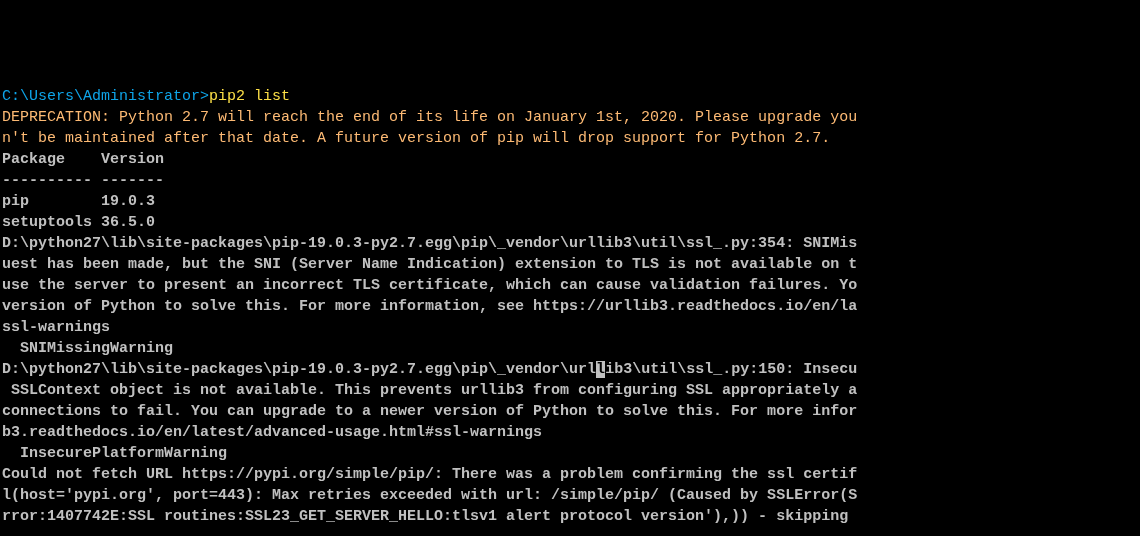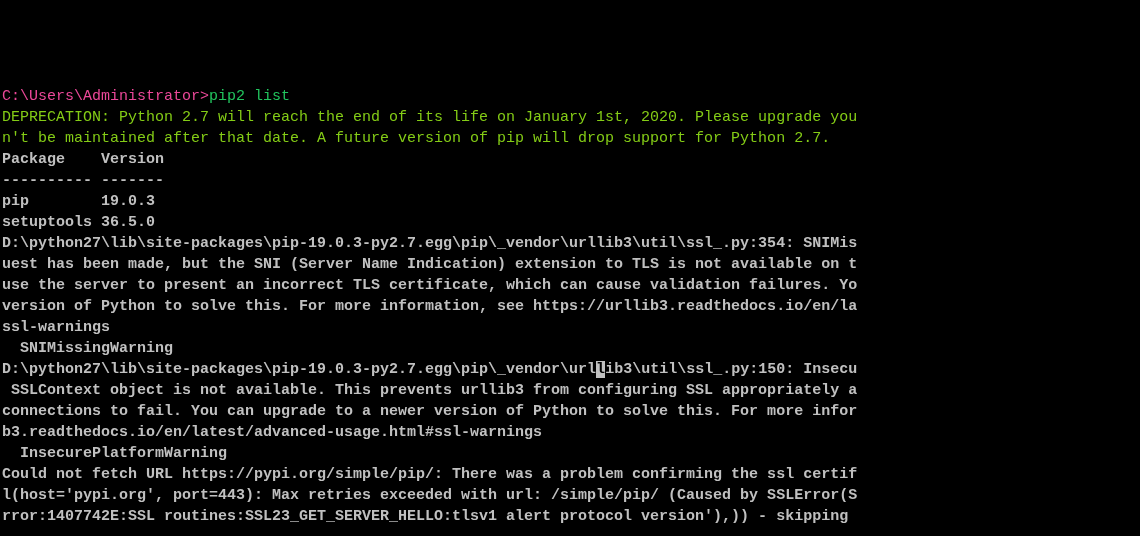--- a/index.html
+++ b/index.html
@@ -17,28 +17,28 @@
       height: 536px;
       overflow: hidden;
       white-space: pre;
       padding: 2px 0 0 2px;
     }
     .line {
       display: block;
       white-space: pre;
     }
     .prompt-path {
-      color: #ec4899;
+      color: #0ea5e9;
       text-align: right;
     }
     .prompt-cmd {
-      color: #22c55e;
+      color: #fde047;
     }
     .deprecation {
-      color: #84cc16;
+      color: #fdba74;
     }
     .normal {
       color: #c0c0c0;
       font-weight: bold;
     }
     .cursor-block {
       background: #c0c0c0;
       color: #000000;
     }
   </style>

